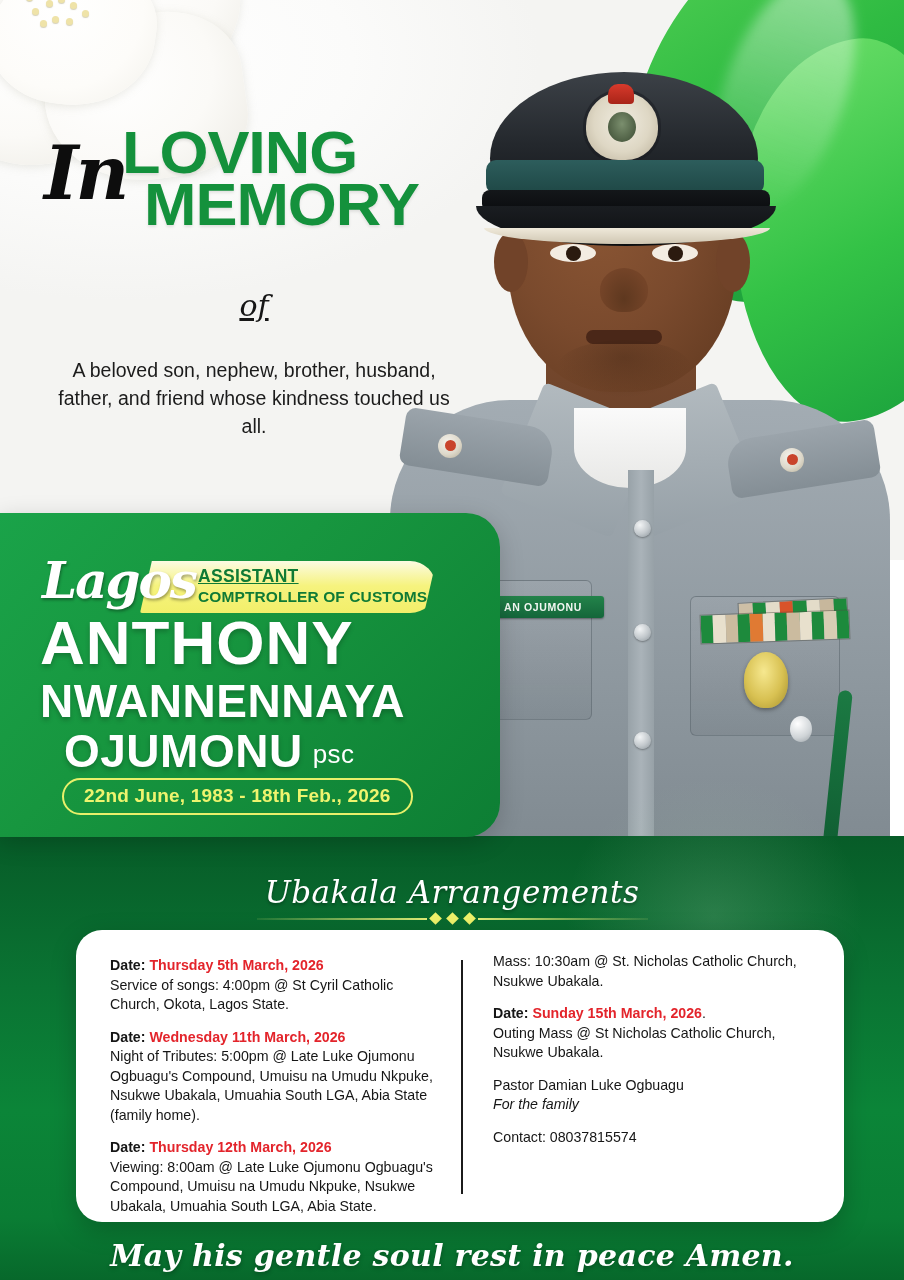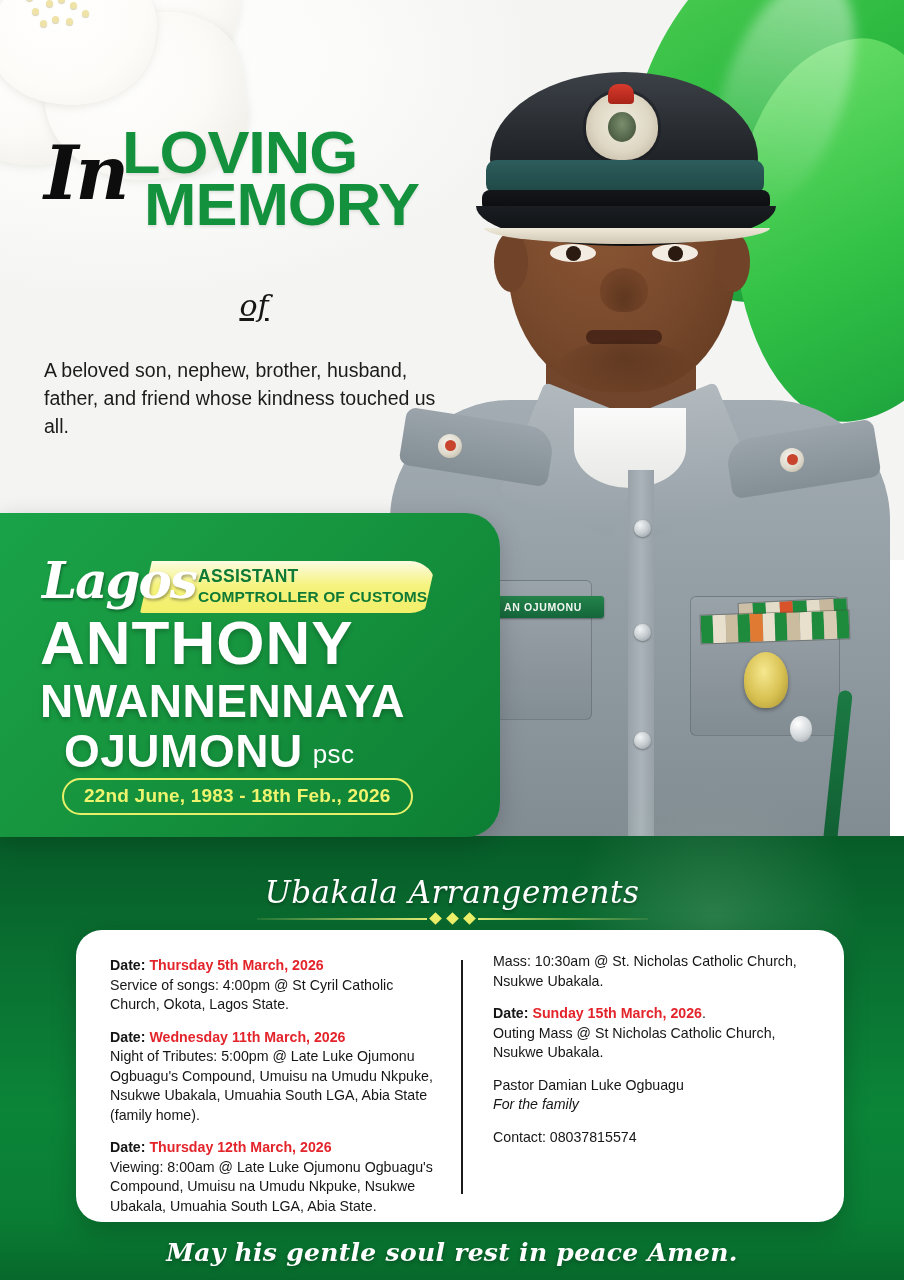--- a/index.html
+++ b/index.html
@@ -75,21 +75,21 @@
     position:absolute;left:0px;top:8px;
     font-family:"DejaVu Serif", serif;font-style:italic;font-weight:bold;
     font-size:74px;color:#0d0d0d;line-height:74px;z-index:3;
     letter-spacing:-3px;
   }
   .of-script{
     position:absolute;left:0;top:160px;width:420px;text-align:center;
     font-family:"DejaVu Serif", serif;font-style:italic;font-size:30px;color:#161616;text-decoration:underline;
   }
   .blurb{
-    position:absolute;left:0;top:228px;width:420px;
+    position:absolute;left:0;top:228px;width:420px;text-align:center;
     font-size:19.5px;line-height:28px;color:#1b1b1b;font-weight:500;
   }
 
   
   .portrait{position:absolute;left:360px;top:0;width:544px;height:900px;overflow:hidden;}
   .neck{position:absolute;left:186px;top:300px;width:150px;height:170px;
      background:linear-gradient(180deg,#7a4a2d 0%,#69412a 100%);border-radius:40px;}
   .head{position:absolute;left:148px;top:130px;width:228px;height:262px;
      background:radial-gradient(ellipse at 40% 32%, #8b5634 0%, #7a4a2d 48%, #5f381f 100%);
      border-radius:48% 48% 45% 45% / 52% 52% 48% 48%;}
@@ -195,21 +195,21 @@
     font-size:50px;color:#ffffff;line-height:50px;letter-spacing:-2px;
     text-shadow:1px 2px 3px rgba(0,0,0,.35);
   }
   .rank-ribbon{
     position:absolute;left:140px;top:561px;width:296px;height:52px;z-index:5;
     background:linear-gradient(180deg,#fbfbe3 0%,#f6f37e 48%,#f2ef6a 100%);
     clip-path:polygon(4% 0%, 100% 0%, 96% 100%, 0% 100%);
     border-radius:2px 26px 26px 2px;
     padding:4px 0 0 58px;
   }
-  .rank-l1{font-size:17.5px;font-weight:bold;color:#0f7a35;letter-spacing:.3px;line-height:22px;}
+  .rank-l1{font-size:17.5px;font-weight:bold;color:#0f7a35;letter-spacing:.3px;line-height:22px;text-decoration:underline;}
   .rank-l2{font-size:15.5px;font-weight:bold;color:#0f7a35;letter-spacing:.1px;line-height:20px;}
   .fname{
     position:absolute;left:40px;top:612px;z-index:5;
     font-size:62px;font-weight:bold;color:#fff;letter-spacing:1px;line-height:62px;
     text-shadow:0 3px 5px rgba(0,0,0,.22);
   }
   .mname{
     position:absolute;left:40px;top:678px;z-index:5;
     font-size:46px;font-weight:bold;color:#fff;letter-spacing:.5px;line-height:46px;
     text-shadow:0 3px 5px rgba(0,0,0,.22);
@@ -259,21 +259,21 @@
   .blk{margin-bottom:13px;font-size:14.2px;line-height:19.5px;color:#161616;}
   .blk:last-child{margin-bottom:0;}
   .lbl{font-weight:600;}
   .red{color:#e3242b;font-weight:600;}
   .ital{font-style:italic;}
 
   
   .footer{
     position:absolute;left:0;top:1238px;width:904px;text-align:center;z-index:4;
     font-family:"DejaVu Serif", serif;font-style:italic;font-weight:bold;
-    font-size:25px;color:#ffffff;letter-spacing:.3px;
+    font-size:30px;color:#ffffff;letter-spacing:.3px;
     text-shadow:0 2px 4px rgba(0,0,0,.3);
   }
 </style>
 </head>
 <body>
 
 <div class="poster">
 
   <div class="top-white"></div>
 

